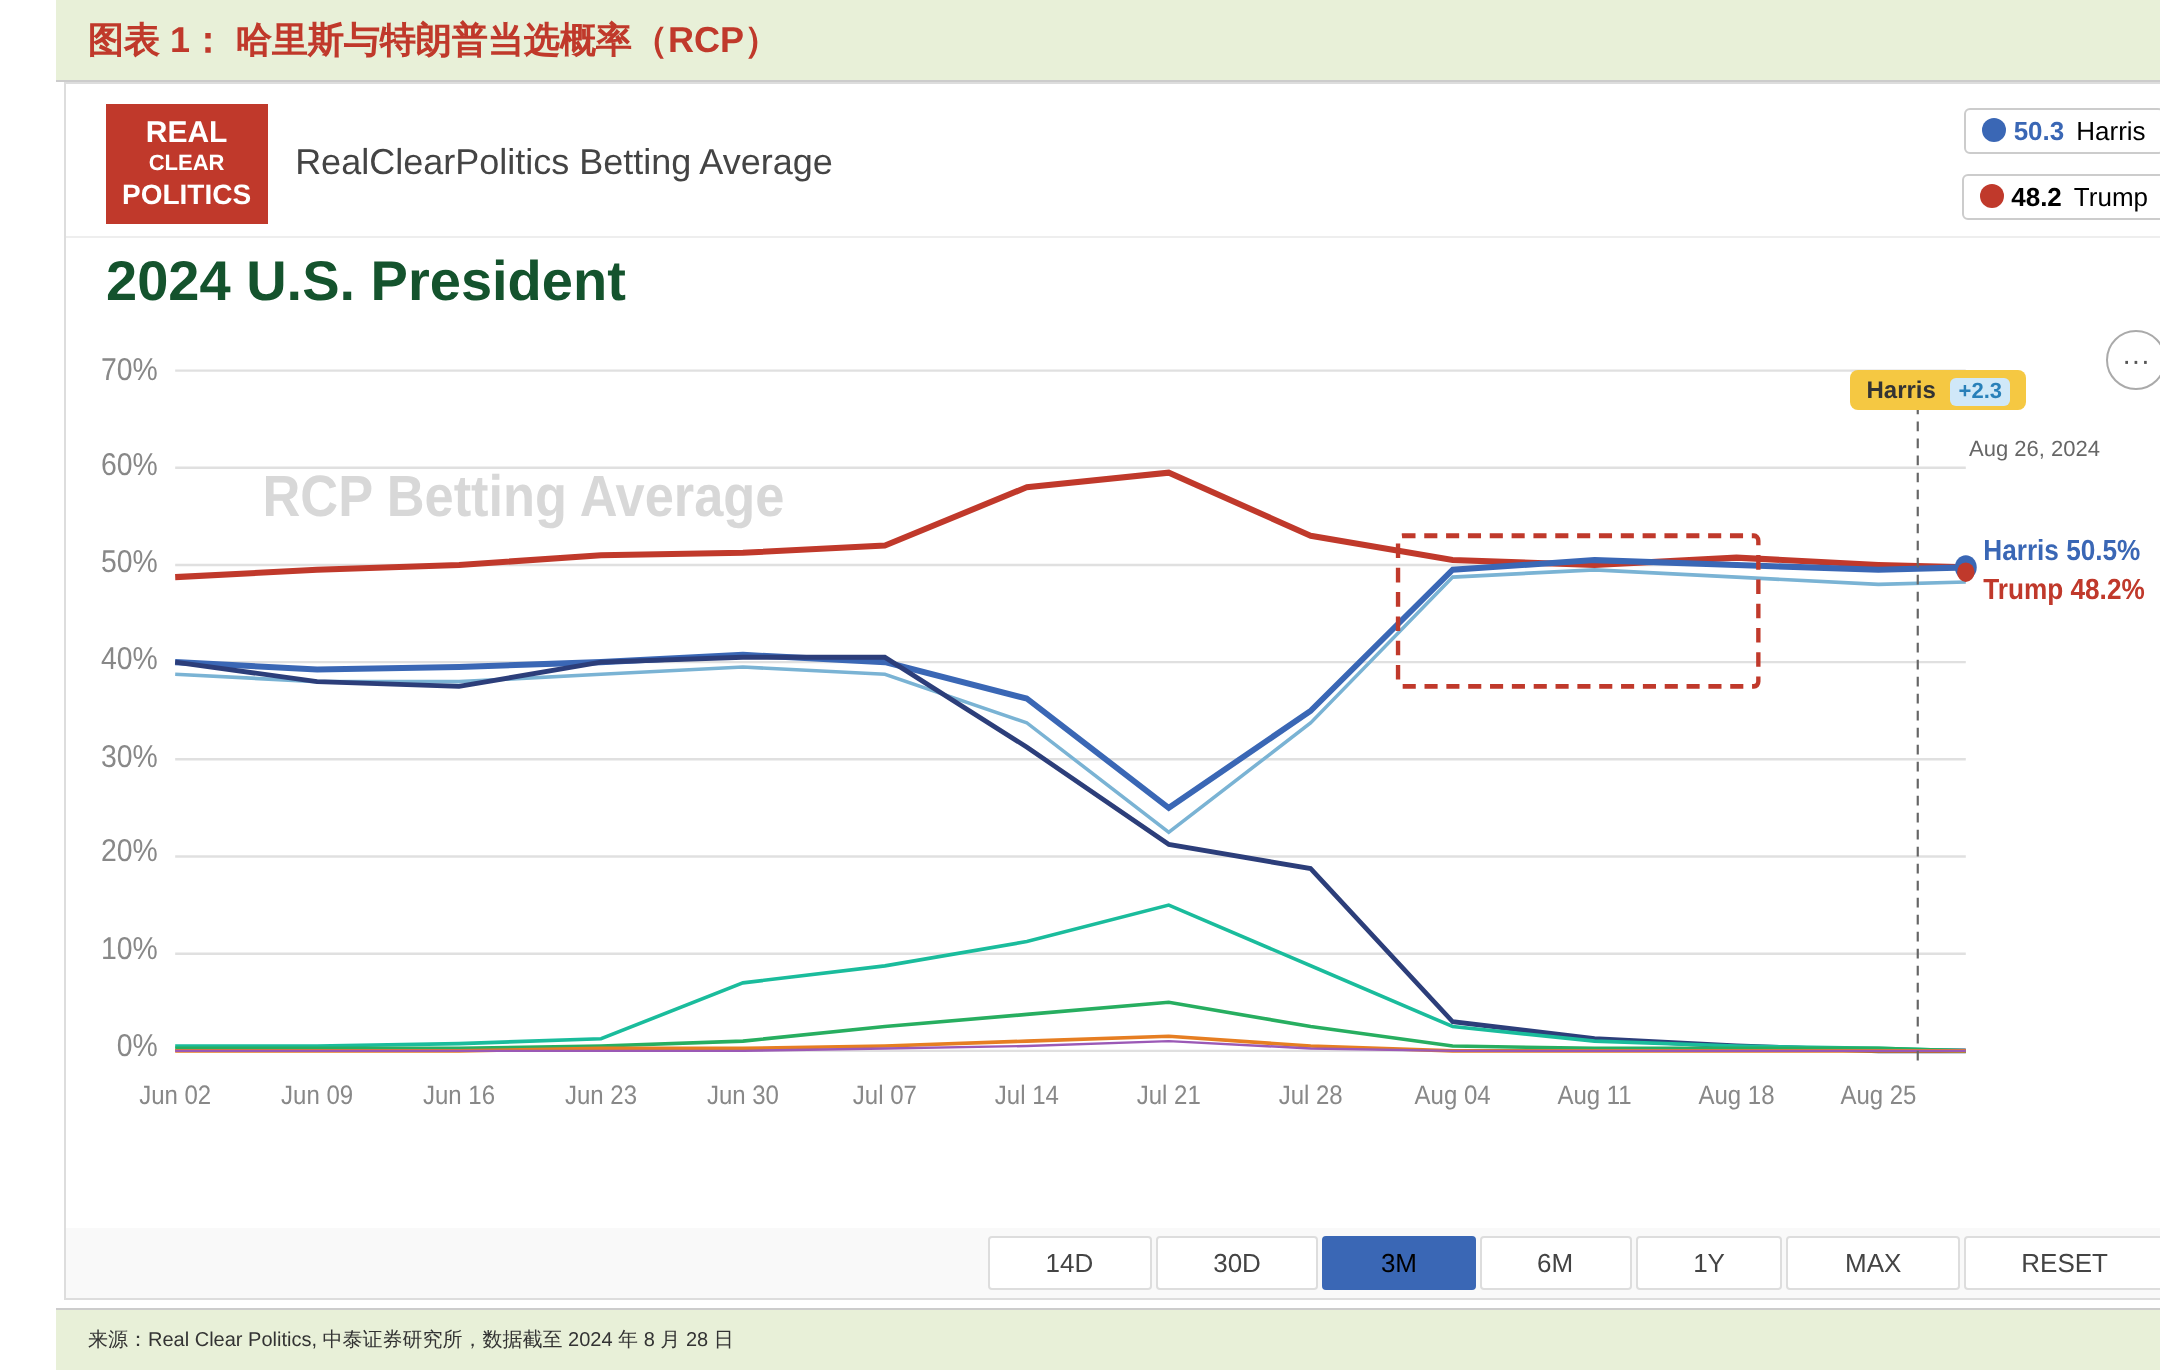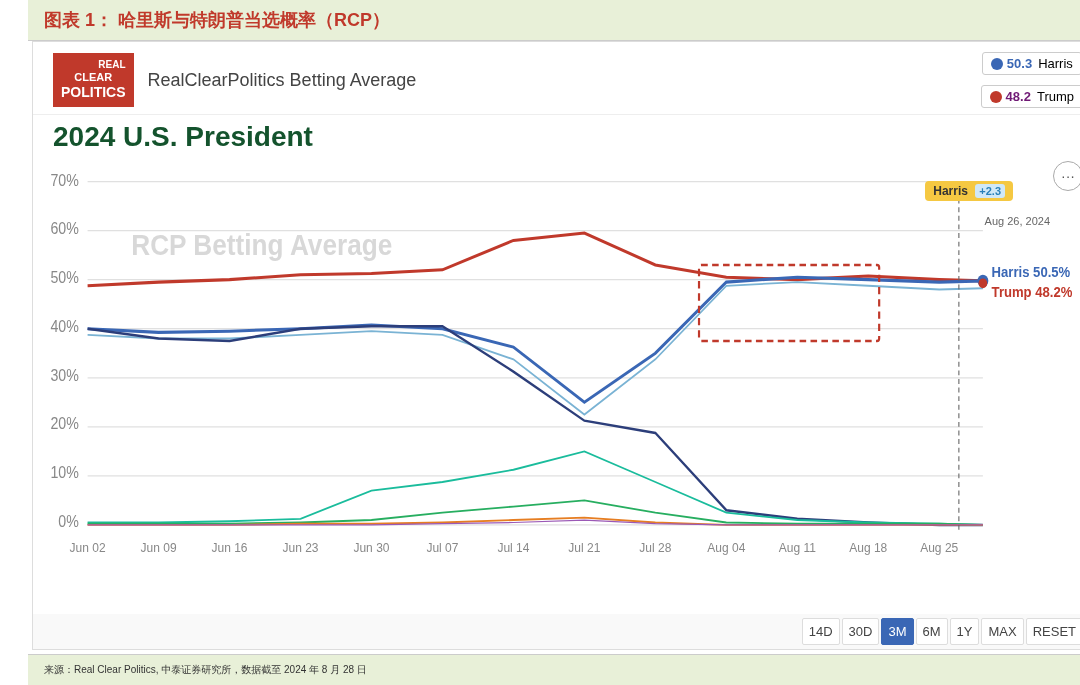--- a/index.html
+++ b/index.html
@@ -48,21 +48,21 @@
       background: #c0392b;
       color: white;
       font-size: 10px;
       font-weight: bold;
       line-height: 1.2;
       padding: 6px 8px;
       text-align: center;
       margin-right: 14px;
       min-width: 70px;
     }
-    .logo-line1 { font-size: 10px; text-align: right; }
+    .logo-line1 { font-size: 15px; }
     .logo-line2 { font-size: 11px; }
     .logo-line3 { font-size: 14px; font-weight: 900; }
     .header-title {
       font-size: 18px;
       color: #444;
       flex: 1;
     }
     .legend {
       display: flex;
       align-items: center;
@@ -146,32 +146,32 @@
     }
     .time-controls {
       display: flex;
       justify-content: flex-end;
       align-items: center;
       gap: 2px;
       padding: 4px 20px 4px 20px;
       background: #f9f9f9;
     }
     .time-btn {
-      padding: 5px 6px;
+      padding: 5px 28px;
       border: 1px solid #ddd;
       background: #fff;
       cursor: pointer;
       font-size: 13px;
       color: #444;
       border-radius: 2px;
       text-align: right;
     }
     .time-btn.active {
       background: #3a67b5;
-      color: #ffffff;
+      color: #000000;
       border-color: #3a67b5;
     }
     .footer-bar {
       background: #e8f0d8;
       padding: 8px 16px;
       font-size: 10px;
       color: #333;
       border-top: 1px solid #ccc;
     }
     .dashed-rect {
@@ -205,21 +205,21 @@
       </div>
       <span class="header-title">RealClearPolitics Betting Average</span>
       <div class="legend">
         <div class="legend-item">
           <span class="legend-dot" style="background:#3a67b5;"></span>
           <span class="legend-score" style="color:#3a67b5;">50.3</span>
           <span>Harris</span>
         </div>
         <div class="legend-item">
           <span class="legend-dot" style="background:#c0392b;"></span>
-          <span class="legend-score" style="color:#701a75;">48.2</span>
+          <span class="legend-score" style="color:#000000;">48.2</span>
           <span>Trump</span>
         </div>
       </div>
     </div>
 
     <div class="chart-subtitle">
       <h2>2024 U.S. President</h2>
     </div>
 
     <div class="chart-area">

